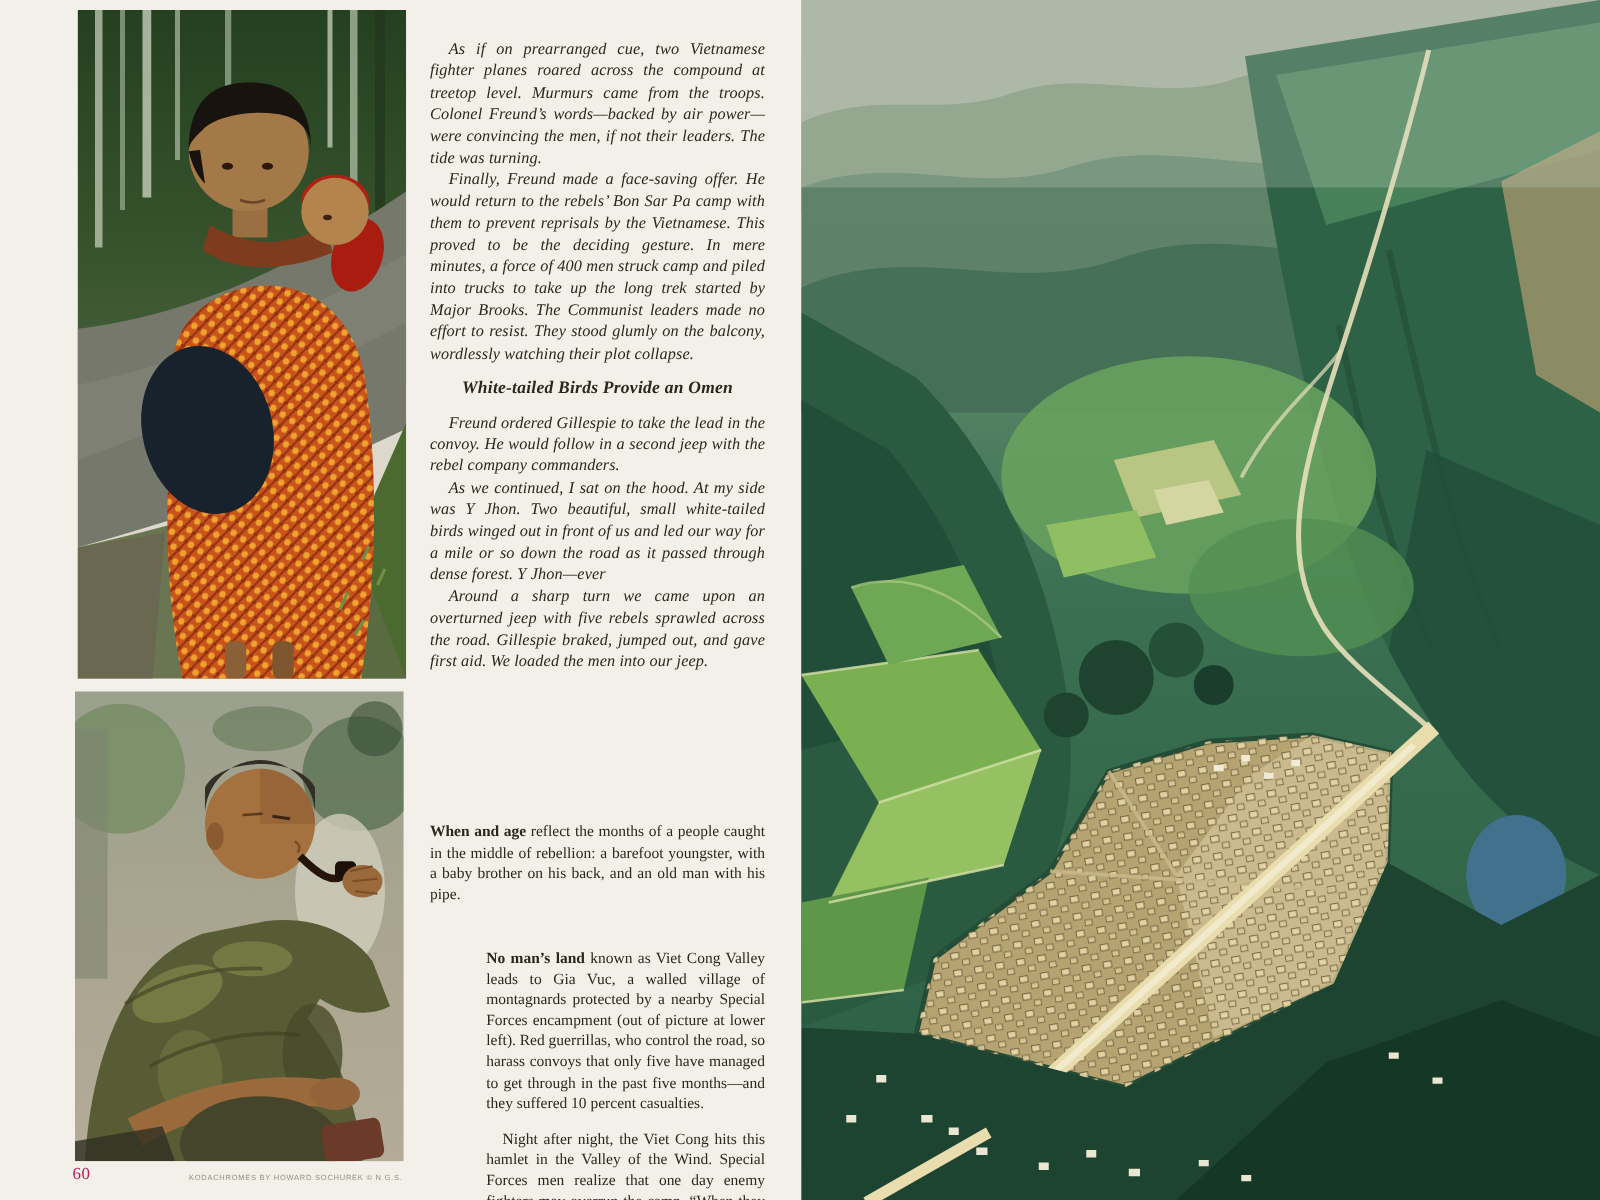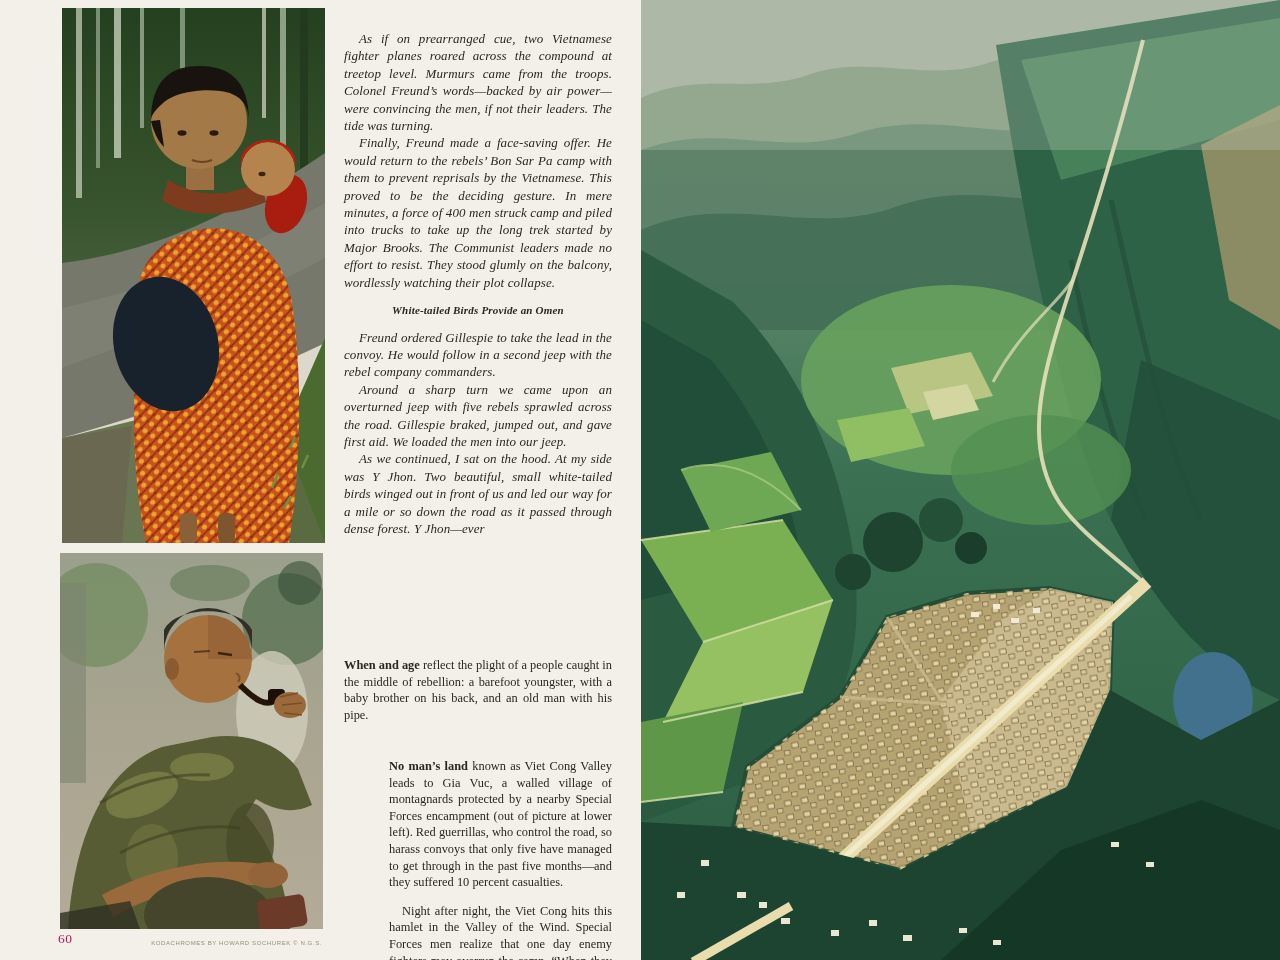--- a/index.html
+++ b/index.html
@@ -21,21 +21,21 @@
   
   .text-col{
     left:344px;top:30px;width:268px;position:absolute;
     font-size:13px;line-height:17.4px;text-align:justify;
     letter-spacing:.1px;
     font-style:italic;
   }
   .text-col p{margin:0;text-indent:15px;}
   .col-heading{
     text-align:center;font-weight:bold;text-indent:0 !important;
-    margin:11px 0 9px 0 !important;font-size:11px;letter-spacing:.2px;
+    margin:11px 0 9px 0 !important;font-size:14px;letter-spacing:.2px;
   }
 
   .caption-1{
     left:344px;top:657px;width:268px;position:absolute;
     font-size:12.4px;line-height:16.6px;text-align:justify;
   }
   .caption-2{
     left:377px;top:746px;width:247px;position:absolute;
     font-size:12.4px;line-height:16.6px;text-align:justify;
   }
@@ -163,26 +163,26 @@
     <rect x="198" y="344" width="48" height="32" rx="6" fill="#6b3a28" transform="rotate(-9 222 360)"></rect>
     <path d="M0,360 L70,348 L80,376 L0,376 Z" fill="#2f2f22" opacity="0.8"></path>
   </svg>
 </div>
 
 <div class="text-col">
   <p>As if on prearranged cue, two Vietnamese fighter planes roared across the compound at treetop level. Murmurs came from the troops. Colonel Freund’s words—backed by air power—were convincing the men, if not their leaders. The tide was turning.</p>
   <p>Finally, Freund made a face-saving offer. He would return to the rebels’ Bon Sar Pa camp with them to prevent reprisals by the Vietnamese. This proved to be the deciding gesture. In mere minutes, a force of 400 men struck camp and piled into trucks to take up the long trek started by Major Brooks. The Communist leaders made no effort to resist. They stood glumly on the balcony, wordlessly watching their plot collapse.</p>
   <div class="col-heading">White-tailed Birds Provide an Omen</div>
   <p>Freund ordered Gillespie to take the lead in the convoy. He would follow in a second jeep with the rebel company commanders.</p>
+  <p>As we continued, I sat on the hood. At my side was Y Jhon. Two beautiful, small white-tailed birds winged out in front of us and led our way for a mile or so down the road as it passed through dense forest. Y Jhon—ever</p>
   <p>Around a sharp turn we came upon an overturned jeep with five rebels sprawled across the road. Gillespie braked, jumped out, and gave first aid. We loaded the men into our jeep.</p>
-  <p>As we continued, I sat on the hood. At my side was Y Jhon. Two beautiful, small white-tailed birds winged out in front of us and led our way for a mile or so down the road as it passed through dense forest. Y Jhon—ever</p>
 </div>
 
 <div class="caption-1">
-  <span class="cap-lead">When and age</span><span> reflect the plight of a people caught in the middle of rebellion: a barefoot youngster, with a baby brother on his back, and an old man with his pipe.</span>
+  <span class="cap-lead">When and age</span><span> reflect the months of a people caught in the middle of rebellion: a barefoot youngster, with a baby brother on his back, and an old man with his pipe.</span>
 </div>
 
 <div class="caption-2">
   <p><span class="cap-lead">No man’s land</span><span> known as Viet Cong Valley leads to Gia Vuc, a walled village of montagnards protected by a nearby Special Forces encampment (out of picture at lower left). Red guerrillas, who control the road, so harass convoys that only five have managed to get through in the past five months—and they suffered 10 percent casualties.</span></p>
   <p class="second">Night after night, the Viet Cong hits this hamlet in the Valley of the Wind. Special Forces men realize that one day enemy fighters may overrun the camp. “When they do,” says one officer, “we will stand right here and die if we have to.”</p>
 </div>
 
 <div class="page-number">60</div>
 <div class="credit-line">KODACHROMES BY HOWARD SOCHUREK © N.G.S.</div>
 

